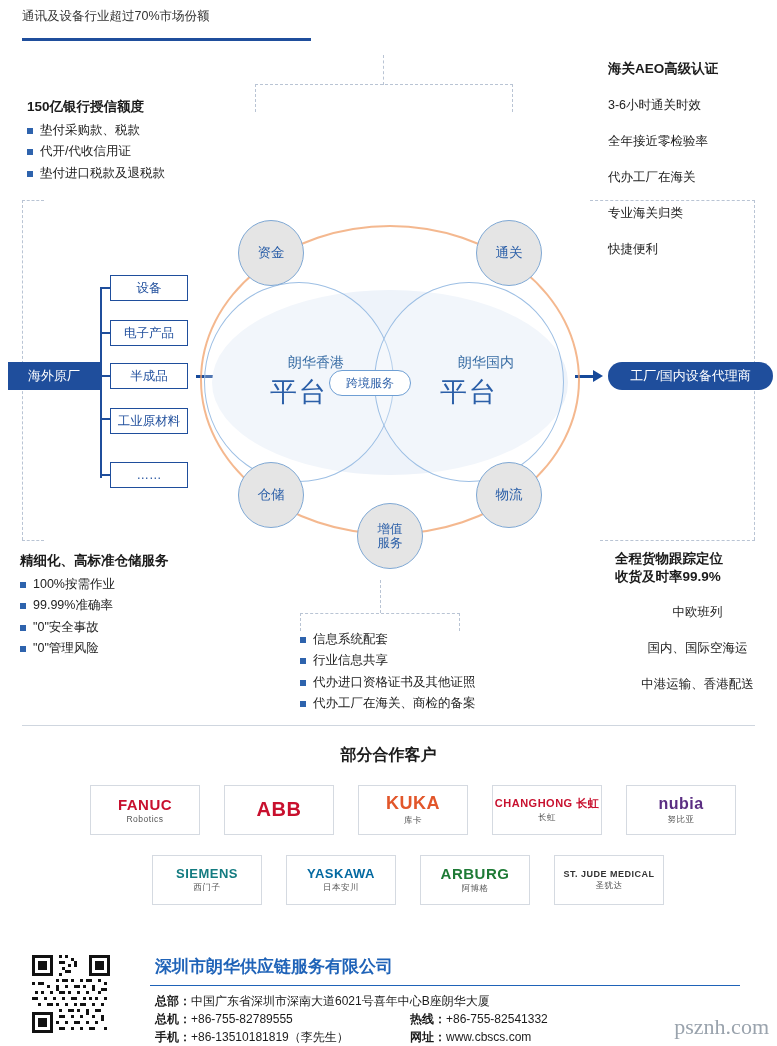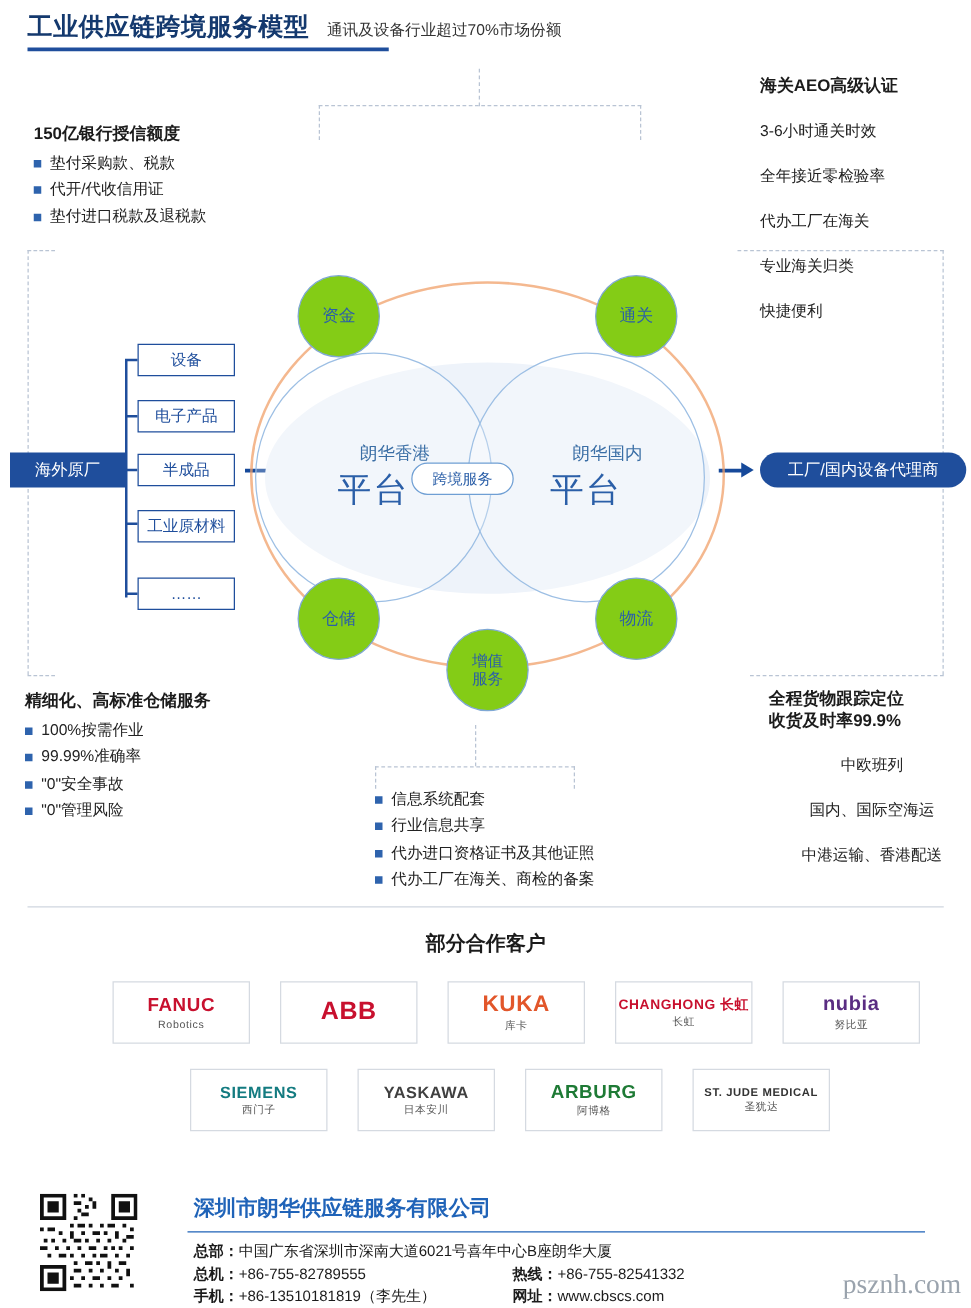--- a/index.html
+++ b/index.html
@@ -68,21 +68,21 @@
   .plat .pname { font-size: 14px; color: #3a6ea5; margin-bottom: 2px; margin-left: 34px; }
   .plat .pbig { font-size: 27px; color: #2b5fa8; letter-spacing: 2px; }
   .cross-badge {
     position: absolute; left: 169px; top: 180px; width: 82px; height: 26px;
     border: 1.3px solid #6f9fd4; border-radius: 13px; background: #fff;
     display: flex; align-items: center; justify-content: center;
     font-size: 12px; color: #2b5fa8;
   }
   .node {
     position: absolute; width: 66px; height: 66px; border-radius: 50%;
-    border: 1.5px solid #7fa8d4; background: #84cc16;
+    border: 1.5px solid #7fa8d4; background: #e5e5e5;
     display: flex; align-items: center; justify-content: center;
     font-size: 13.5px; color: #2b5fa8; text-align: center; line-height: 1.15; font-family: Liberation Serif, serif;
   }
   #node-funds { left: 78px; top: 30px; }
   #node-customs { left: 316px; top: 30px; }
   #node-warehouse { left: 78px; top: 272px; }
   #node-logistics { left: 316px; top: 272px; }
   #node-vas { left: 197px; top: 313px; width: 66px; height: 66px; font-size: 12.5px; }
 
   
@@ -142,21 +142,20 @@
   }
   .foot-rule { position: absolute; left: 150px; top: 985px; width: 590px; height: 1px; background: #1f63b8; }
 </style>
 </head>
 <body>
 
 <div class="page">
 
   <div class="header">
     <div class="header-row">
-      <div class="title">工业供应链跨境服务模型</div>
       <div class="subtitle">通讯及设备行业超过70%市场份额</div>
     </div>
     <div class="title-rule"></div>
   </div>
 
   <div class="dash" style="left:383px; top:55px; width:1px; height:30px; border-width:0 0 0 1px;"></div>
   <div class="dash" style="left:255px; top:84px; width:258px; height:1px; border-width:1px 0 0 0;"></div>
   <div class="dash" style="left:255px; top:84px; width:1px; height:28px; border-width:0 0 0 1px;"></div>
   <div class="dash" style="left:512px; top:84px; width:1px; height:28px; border-width:0 0 0 1px;"></div>
 
@@ -318,21 +317,21 @@
       <div class="logo-sub">努比亚</div>
     </div>
   </div>
 
   <div class="logo-row" style="left:152px; top:855px;">
     <div class="logo-cell">
       <div class="logo-main" style="color:#137b80; font-size:13px;">SIEMENS</div>
       <div class="logo-sub">西门子</div>
     </div>
     <div class="logo-cell">
-      <div class="logo-main" style="color:#404040; font-size:13px;">YASKAWA</div>
+      <div class="logo-main" style="color:#0369a1; font-size:13px;">YASKAWA</div>
       <div class="logo-sub">日本安川</div>
     </div>
     <div class="logo-cell">
       <div class="logo-main" style="color:#1e7a35; font-size:15px;">ARBURG</div>
       <div class="logo-sub">阿博格</div>
     </div>
     <div class="logo-cell">
       <div class="logo-main" style="color:#333; font-size:9px;">ST. JUDE MEDICAL</div>
       <div class="logo-sub">圣犹达</div>
     </div>

